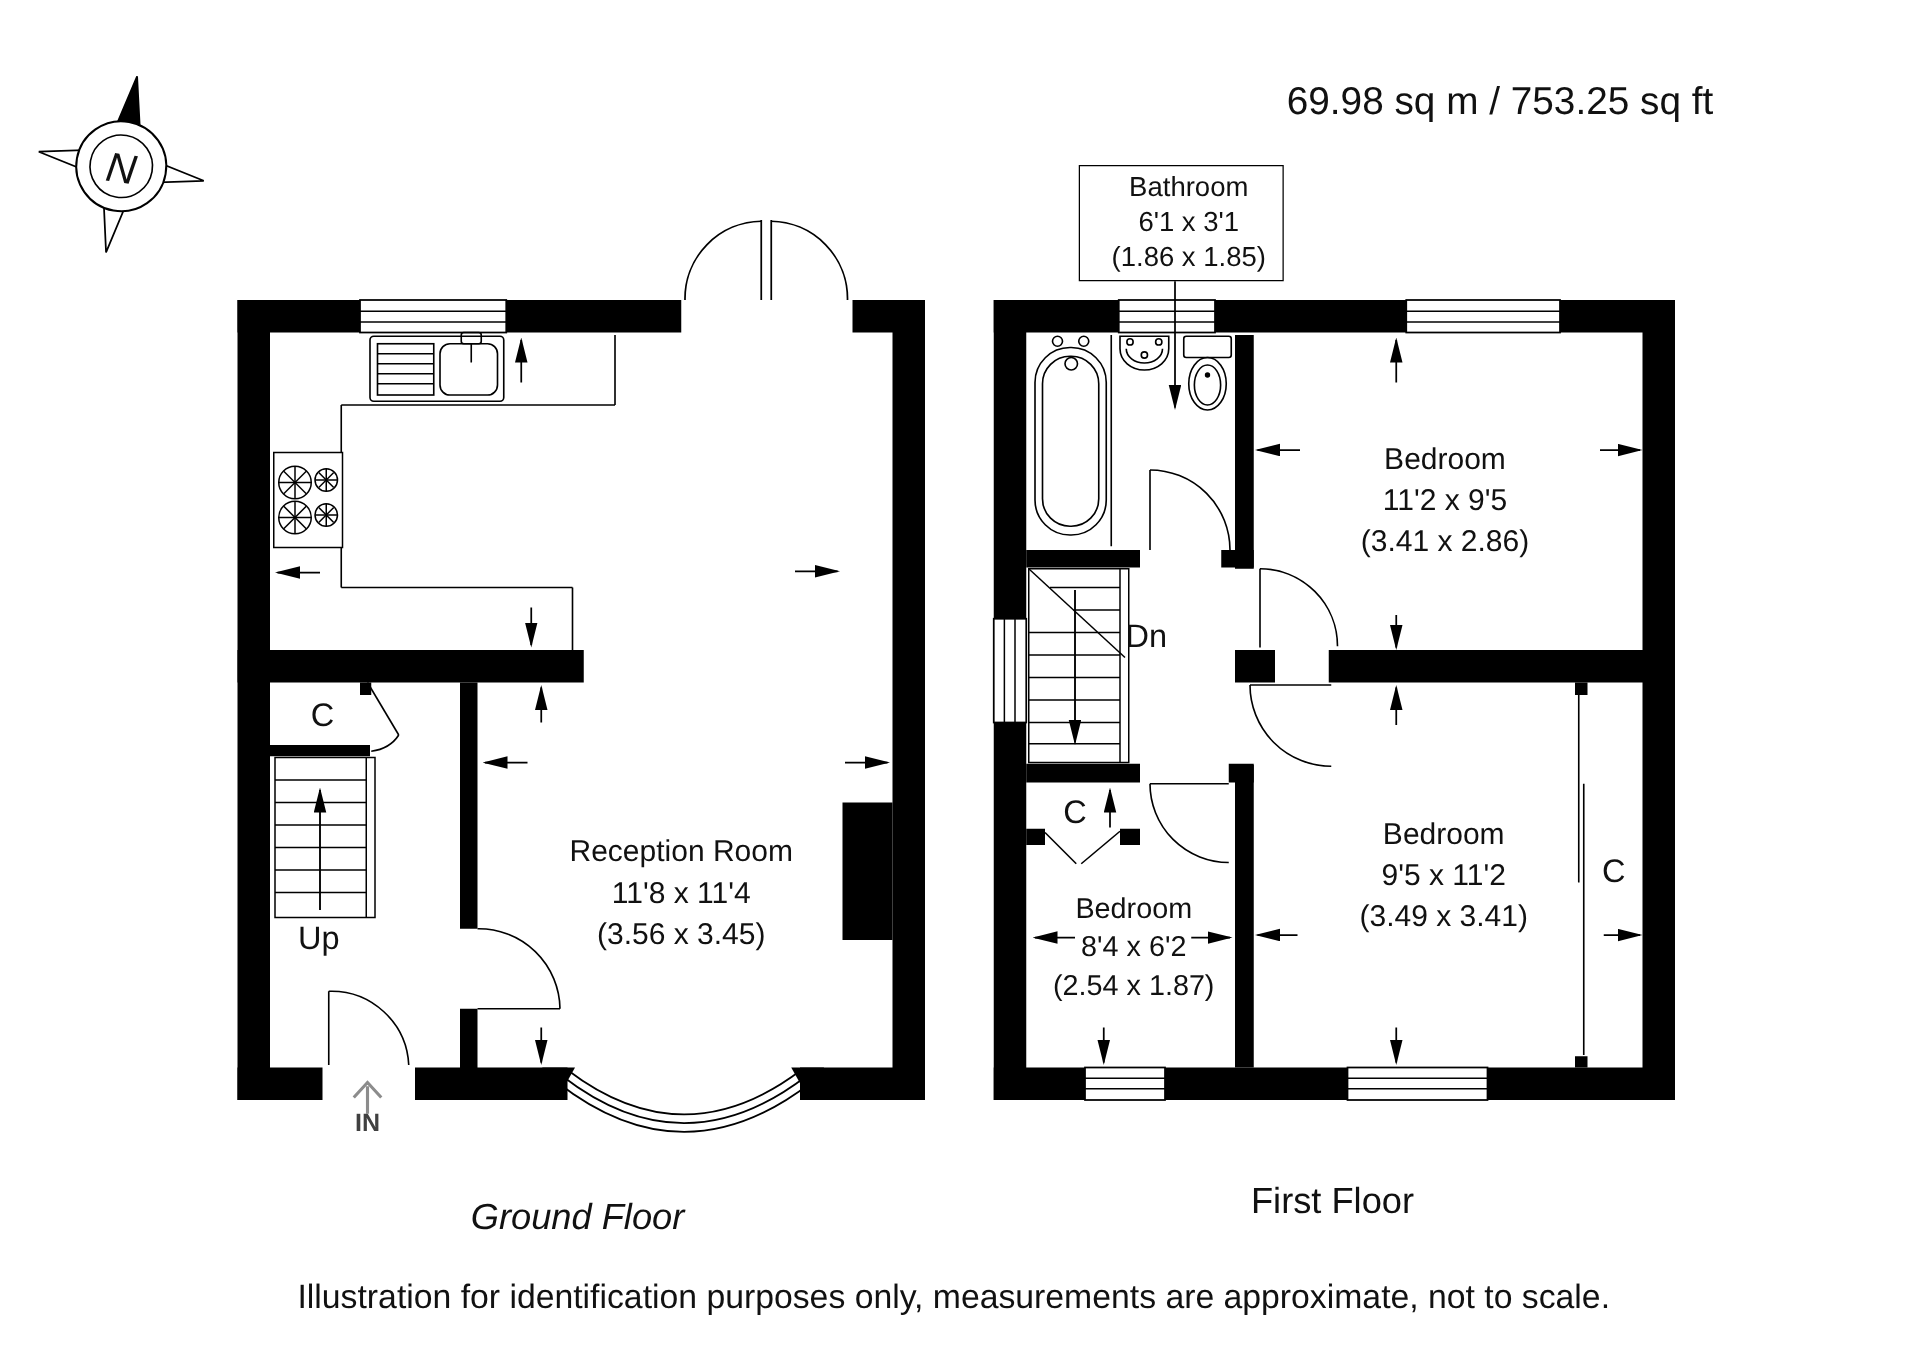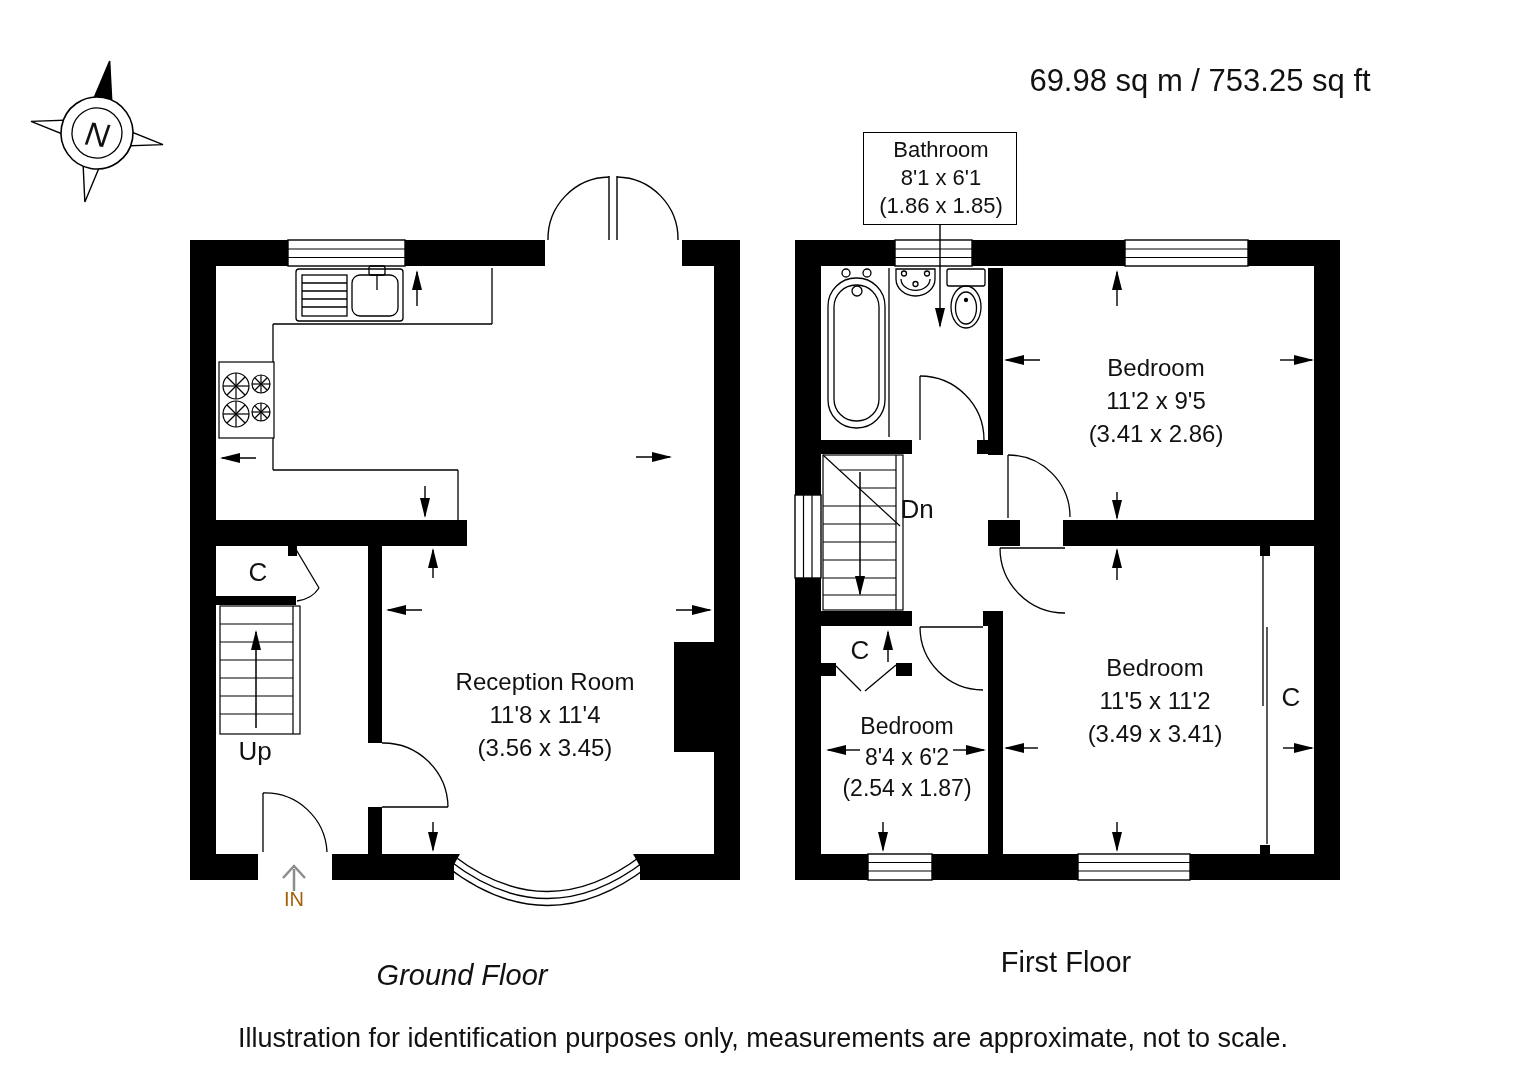--- a/index.html
+++ b/index.html
@@ -8,24 +8,24 @@
   #plan-svg{position:absolute;left:0;top:0;z-index:1;}
   #labels{position:absolute;left:0;top:0;width:100%;height:100%;z-index:2;}
   .lbl{position:absolute;transform:translate(-50%,-50%);text-align:center;white-space:nowrap;color:#111;}
   .room-block{position:absolute;transform:translateX(-50%);text-align:center;white-space:nowrap;
               font-size:24px;line-height:33px;color:#111;}
   .room-block.small{font-size:23px;line-height:31px;}
   .annot{font-size:26px;}
   .floor-label{font-size:29px;}
   .hdr{font-size:31px;}
   .disclaimer{font-size:27px;}
-  .in-label{font-size:20px;color:#a16207;}
+  .in-label{font-size:20px;color:#404040;font-weight:bold;}
   .callout{position:absolute;left:863px;top:132px;width:150px;background:#fff;
            border:1.5px solid #000;text-align:center;font-size:22px;line-height:28px;
-           padding:3px 0 4px 2px;z-index:3;}
+           padding:3px 0 4px 12px;z-index:3;}
   .compass-n{position:absolute;left:97px;top:135px;transform:translate(-50%,-50%) rotate(8deg);
              font-style:italic;font-size:33px;z-index:3;}
 </style>
 </head>
 <body>
 
 <div id="canvas">
 
 <svg id="plan-svg" width="1526" height="1080" viewBox="0 0 1526 1080">
   <defs>
@@ -294,41 +294,41 @@
 </svg>
 
 <div id="labels">
 
   <div class="lbl hdr" style="left:1200px;top:81px;">69.98 sq m / 753.25 sq ft</div>
 
   <div class="compass-n">N</div>
 
   <div class="callout">
     <div>Bathroom</div>
-    <div>8'1 x 6'1</div>
+    <div>6'1 x 3'1</div>
     <div>(1.86 x 1.85)</div>
   </div>
 
   <div class="room-block" style="left:545px;top:648px;margin-top:17px;">
     <div>Reception Room</div>
     <div>11'8 x 11'4</div>
     <div>(3.56 x 3.45)</div>
   </div>
   <div class="lbl annot" style="left:258px;top:572px;">C</div>
   <div class="lbl annot" style="left:255px;top:751px;">Up</div>
   <div class="lbl in-label" style="left:294px;top:899px;">IN</div>
 
   <div class="room-block" style="left:1156px;top:351px;">
     <div>Bedroom</div>
     <div>11'2 x 9'5</div>
     <div>(3.41 x 2.86)</div>
   </div>
   <div class="room-block" style="left:1155px;top:651px;">
     <div>Bedroom</div>
-    <div>11'5 x 11'2</div>
+    <div>9'5 x 11'2</div>
     <div>(3.49 x 3.41)</div>
   </div>
   <div class="room-block small" style="left:907px;top:711px;">
     <div>Bedroom</div>
     <div>8'4 x 6'2</div>
     <div>(2.54 x 1.87)</div>
   </div>
   <div class="lbl annot" style="left:917px;top:509px;">Dn</div>
   <div class="lbl annot" style="left:860px;top:650px;">C</div>
   <div class="lbl annot" style="left:1291px;top:697px;">C</div>

